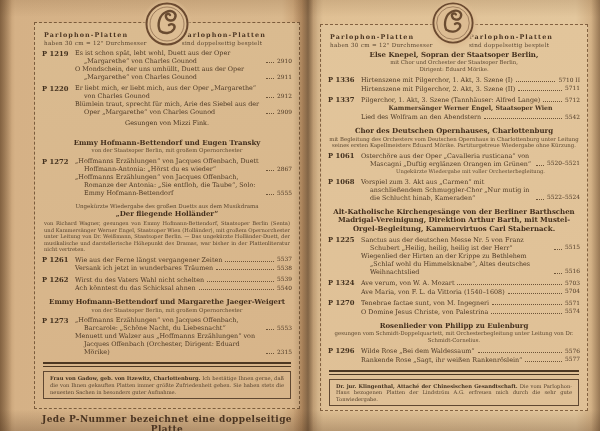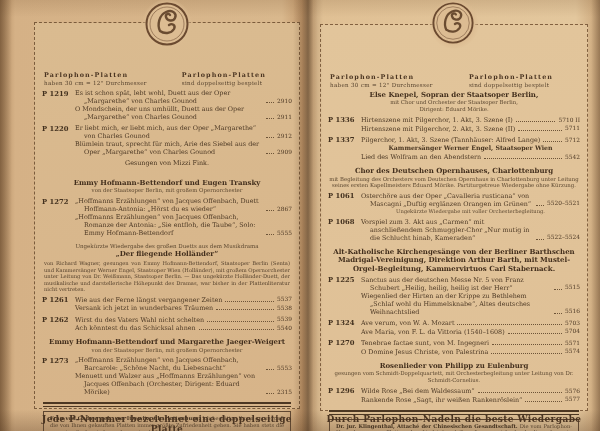--- a/index.html
+++ b/index.html
@@ -16,21 +16,21 @@
     background:linear-gradient(90deg, rgba(60,38,20,.4) 0, rgba(60,38,20,0) 2%, rgba(60,38,20,0) 98.5%, rgba(60,38,20,.35) 100%);}
   .page{position:absolute;top:0;height:431px;}
   .page.left{left:28px;width:278px;}
   .page.right{left:314px;width:280px;}
   .frame{position:absolute;top:22px;bottom:22px;left:6px;right:6px;
     border:1.6px dashed #7b5c3c;padding:4px 7px 2px 7px;box-sizing:border-box;}
   .page.right .frame{top:24px;bottom:20px;border-color:#826140;}
   .emblem{position:absolute;top:1px;left:50%;transform:translateX(-50%);width:46px;height:46px;z-index:3;}
   .emblem-bg{position:absolute;inset:-2px;border-radius:50%;background:radial-gradient(circle,#dcbc92 55%,rgba(220,188,146,0) 72%);}
   .masthead{display:flex;justify-content:space-between;margin:4px 2px 3px 2px;position:relative;z-index:1;}
-  .mh-block{width:44%;margin-top:40px;}
+  .mh-block{width:44%;}
   .mh-block.r{text-align:left;}
   .mh1{font-weight:bold;font-size:6.4px;letter-spacing:1.1px;color:#4a3421;}
   .mh2{font-size:5.6px;letter-spacing:.3px;color:#54402c;margin-top:1px;}
   .sections{position:relative;}
   .section{margin-bottom:6px;}
   .pretitle{text-align:center;font-size:5.5px;color:#5a462f;margin-bottom:1px;}
   .sec-title{text-align:center;font-weight:bold;font-size:7px;color:#432f1d;line-height:8.4px;}
   .sec-sub{text-align:center;font-size:5.4px;color:#5a462f;line-height:6.6px;}
   .sec-par{font-size:5.2px;line-height:6.4px;text-align:justify;color:#54402c;margin:2px 2px 3px 2px;}
   .entry{display:flex;margin-top:3px;}
@@ -341,17 +341,16 @@
     </div>
   </div>
   <div class="emblem">
     <div class="emblem-bg"></div>
     <svg width="44" height="44" viewBox="0 0 46 46" style="position:relative">
       <circle cx="23" cy="23" r="20.5" fill="none" stroke="#6b4a30" stroke-width="2"></circle>
       <circle cx="23" cy="23" r="17" fill="none" stroke="#6b4a30" stroke-width="0.8" opacity="0.7"></circle>
       <path d="M16 30 C13 24, 15 14, 22 11 C29 8, 33 13, 31 17 C29 21, 23 20, 22 16 C21 13, 25 12, 26 14 M16 30 C20 33, 27 33, 30 28 C32 24, 28 22, 25 24" fill="none" stroke="#5d3f27" stroke-width="2.4" stroke-linecap="round" opacity="0.9"></path>
     </svg>
   </div>
-  <div class="footer">Durch Parlophon-Nadeln die beste Wiedergabe</div>
 </div>
 
 <div class="gutter"></div>
 <div class="vignette"></div>
 
 </body></html>

